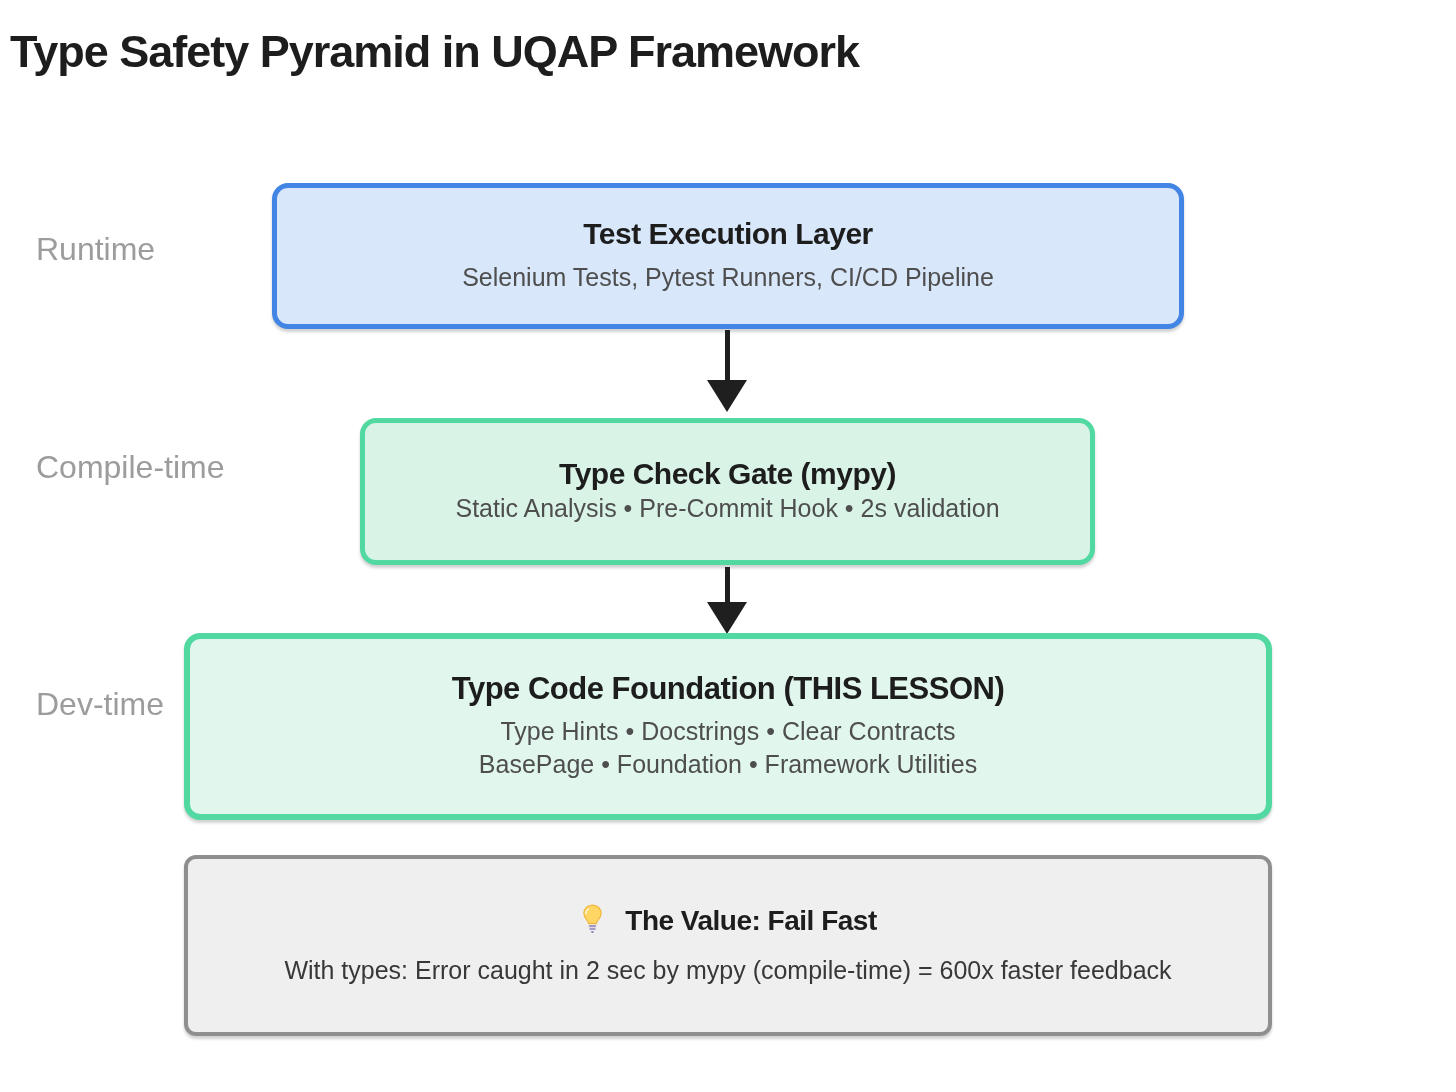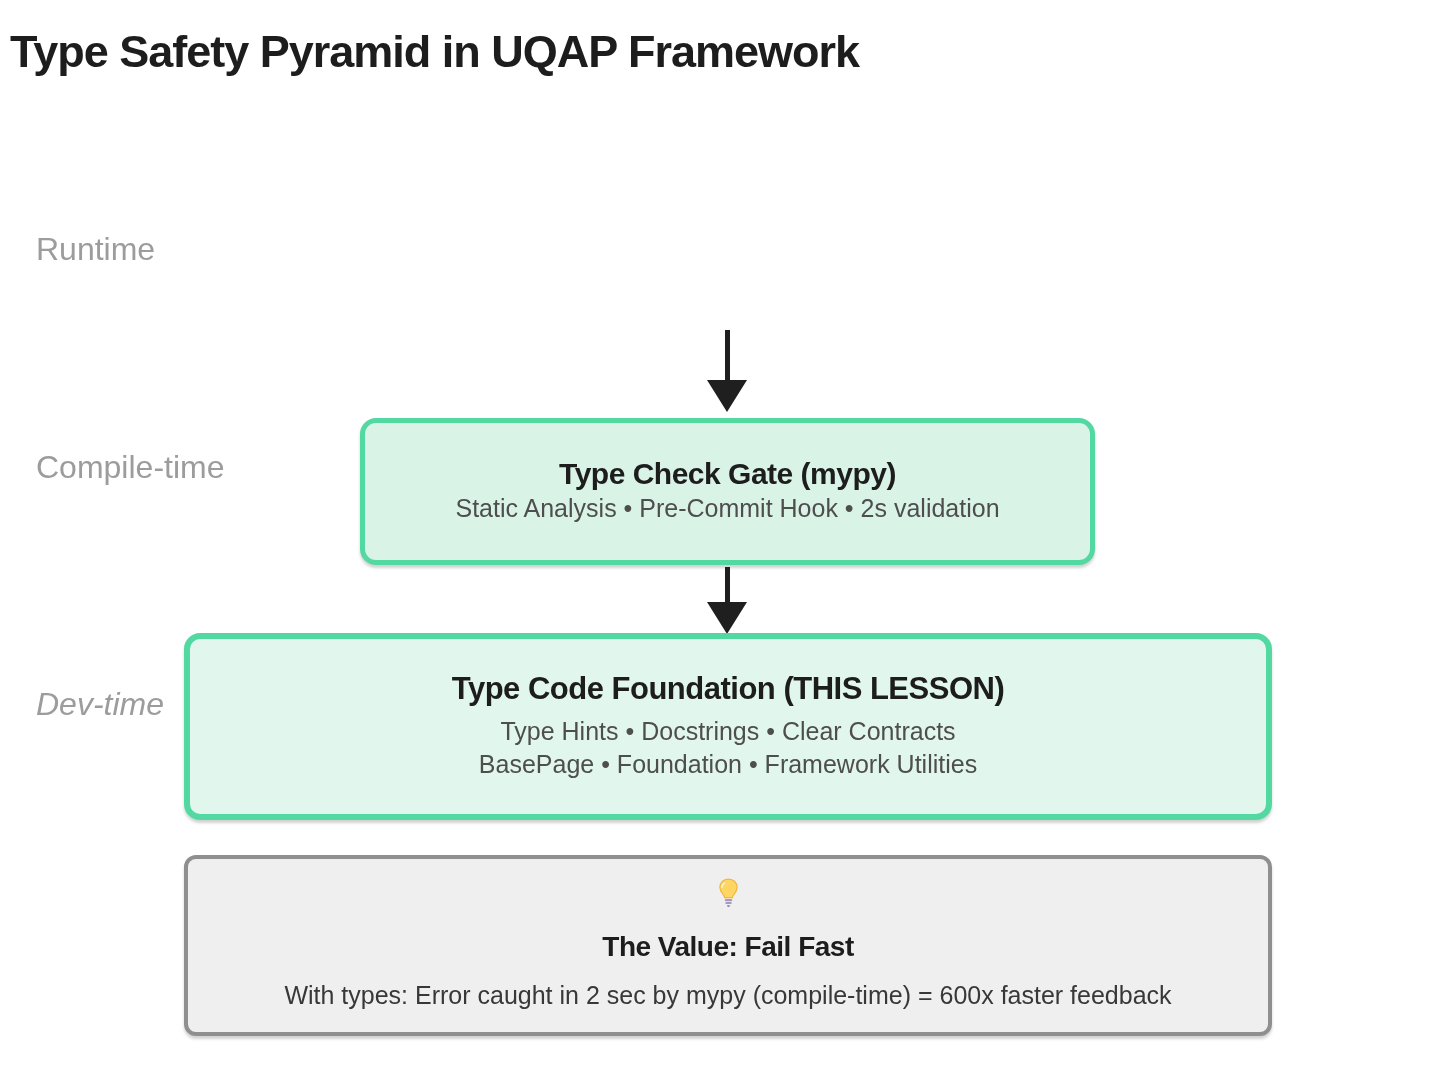--- a/index.html
+++ b/index.html
@@ -30,21 +30,21 @@
   }
   .side-label {
     position: absolute;
     left: 36px;
     font-size: 32px;
     color: #9c9c9c;
     white-space: nowrap;
   }
   #side-runtime   { top: 231px; }
   #side-compile   { top: 449px; }
-  #side-dev       { top: 686px; font-style: italic; }
+  #side-dev       { top: 686px; }
 
   .layer-box {
     position: absolute;
     box-sizing: border-box;
     border-radius: 16px;
     display: flex;
     flex-direction: column;
     align-items: center;
     justify-content: center;
     text-align: center;
@@ -67,21 +67,20 @@
     font-size: 25px;
     color: #4e4e4e;
     line-height: 1.35;
   }
   .value-title-row {
     display: flex;
     align-items: center;
     justify-content: center;
     gap: 19px;
     margin-bottom: 8px;
-    flex-direction: column;
   }
   .value-title {
     font-size: 28px;
     font-weight: 700;
     color: #1d1d1d;
     letter-spacing: -0.5px;
   }
   .value-line {
     font-size: 25px;
     color: #383838;
@@ -116,20 +115,24 @@
 <body>
 
 <div class="stage">
 
   <h1 class="main-title">Type Safety Pyramid in UQAP Framework</h1>
 
   <div class="side-label" id="side-runtime">Runtime</div>
   <div class="side-label" id="side-compile">Compile-time</div>
   <div class="side-label" id="side-dev">Dev-time</div>
 
+  <div class="layer-box" id="box-test" style="background: rgb(216, 231, 250); border-color: rgb(66, 133, 228);">
+    <div class="box-title">Test Execution Layer</div>
+    <div class="box-subtitle">Selenium Tests, Pytest Runners, CI/CD Pipeline</div>
+  </div>
 
   <div class="arrow" id="arrow-1">
     <div class="arrow-shaft"></div>
     <div class="arrow-head"></div>
   </div>
 
   <div class="layer-box" id="box-typecheck" style="background: rgb(217, 244, 231); border-color: rgb(82, 217, 162);">
     <div class="box-title">Type Check Gate (mypy)</div>
     <div class="box-subtitle">Static Analysis • Pre-Commit Hook • 2s validation</div>
   </div>

